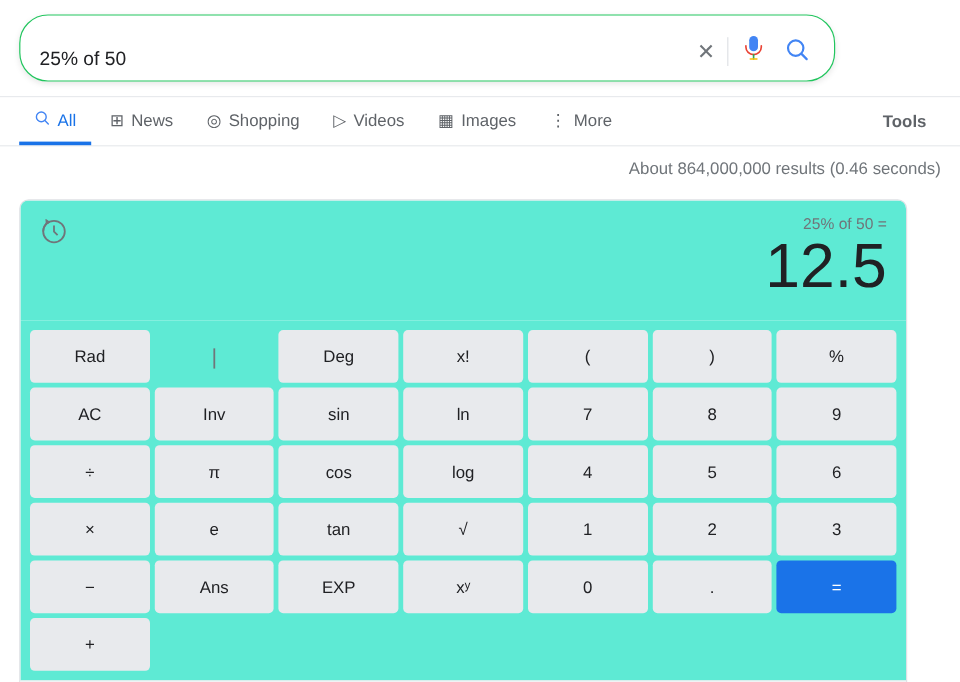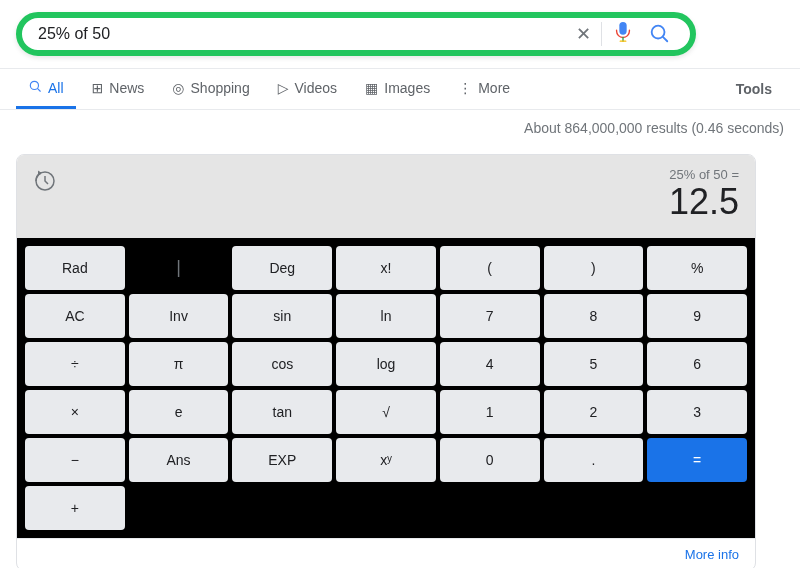--- a/index.html
+++ b/index.html
@@ -14,27 +14,27 @@
     
     .search-bar-container {
       padding: 12px 16px;
       border-bottom: 1px solid #e8eaed;
       display: flex;
       align-items: center;
       gap: 8px;
     }
     .search-bar {
       display: flex;
-      align-items: center;
-      border: 6px solid #22c55e;
+      align-items: flex-end;
+      border: 1px solid #22c55e;
       border-radius: 24px;
       padding: 8px 16px;
       flex: 1;
       max-width: 680px;
-      height: 44px;
+      height: 56px;
       box-shadow: 0 2px 5px rgba(0,0,0,0.1);
     }
     .search-bar input {
       flex: 1;
       border: none;
       outline: none;
       font-size: 16px;
       color: #202124;
     }
     .search-icons {
@@ -115,50 +115,50 @@
       margin: 8px 16px 16px 16px;
       border: 1px solid #dfe1e5;
       border-radius: 8px;
       overflow: hidden;
       max-width: 740px;
     }
 
     
     .calc-display {
       padding: 12px 16px 16px 16px;
-      background: #e5e5e5;
+      background: #5eead4;
       text-align: right;
     }
     .calc-display-top {
       display: flex;
       align-items: flex-start;
       justify-content: space-between;
     }
     .history-icon {
       color: #70757a;
       font-size: 22px;
       cursor: pointer;
       margin-top: 2px;
     }
     .calc-expression {
       font-size: 13px;
       color: #70757a;
       text-align: right;
     }
     .calc-result {
-      font-size: 36px;
+      font-size: 52px;
       color: #202124;
       font-weight: 300;
       line-height: 1.1;
       text-align: center;
     }
 
     
     .calc-buttons {
-      background: #000000;
+      background: #5eead4;
       padding: 8px;
       display: grid;
       grid-template-columns: repeat(7, 1fr);
       gap: 4px;
     }
 
     .calc-btn {
       background: #e8eaed;
       border: none;
       border-radius: 4px;

